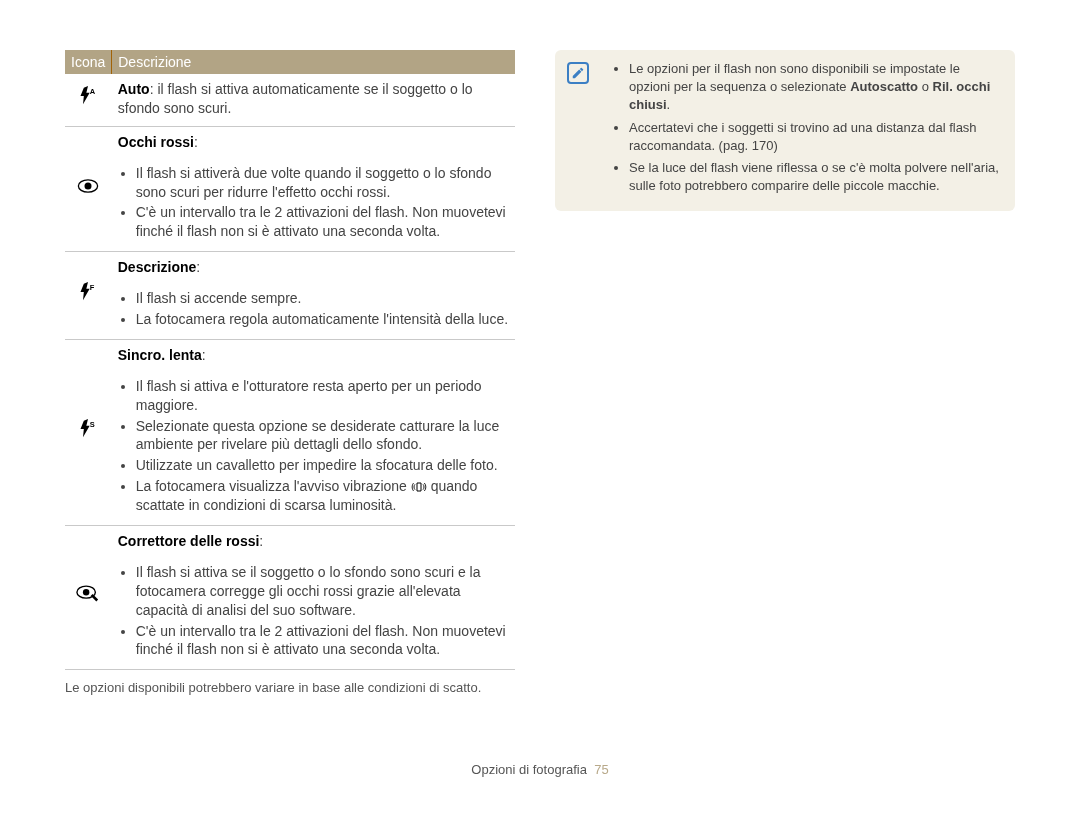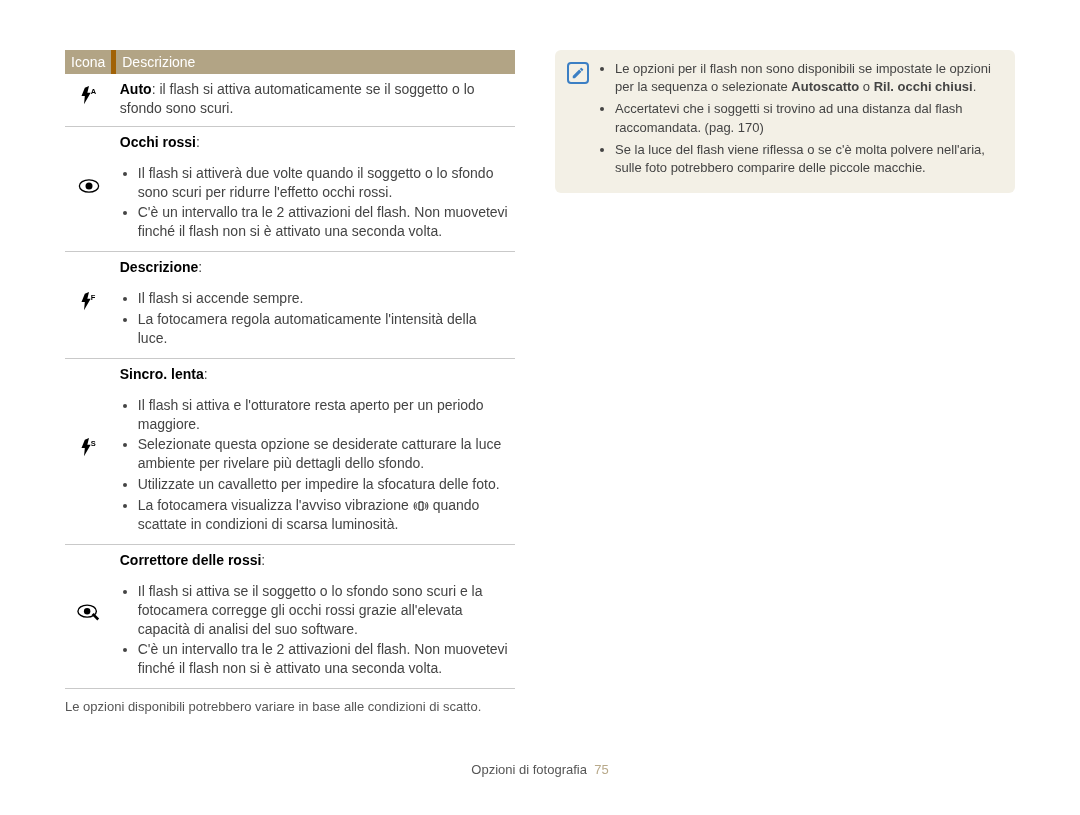--- a/index.html
+++ b/index.html
@@ -34,21 +34,21 @@
     font-size: 14px;
   }
   table.flash-table th {
     background: #b2a485;
     color: #fff;
     font-weight: 400;
     text-align: left;
     padding: 4px 6px;
     font-size: 14px;
   }
-  table.flash-table th.icon-col { width: 42px; border-right: 5px solid #a16207; }
+  table.flash-table th.icon-col { width: 42px; border-right: 1px solid #a16207; }
   table.flash-table td {
     border-bottom: 1px solid #c9c9c9;
     padding: 6px 6px 8px 6px;
     vertical-align: middle;
     font-size: 14px;
     line-height: 1.35;
     color: #444;
   }
   table.flash-table td.icon-cell {
     text-align: center;
@@ -64,21 +64,21 @@
     font-size: 13px;
     color: #555;
     margin-top: 10px;
   }
 
   .note-box {
     background: #f3f0e6;
     border-radius: 6px;
     padding: 10px 12px 12px 12px;
     display: flex;
-    gap: 10px;
+    gap: 24px;
     font-size: 13px;
     color: #444;
     line-height: 1.4;
   }
   .note-icon {
     width: 22px; height: 22px;
     border: 2px solid #3b7fc4;
     border-radius: 4px;
     display:flex; align-items:center; justify-content:center;
     flex-shrink:0;

